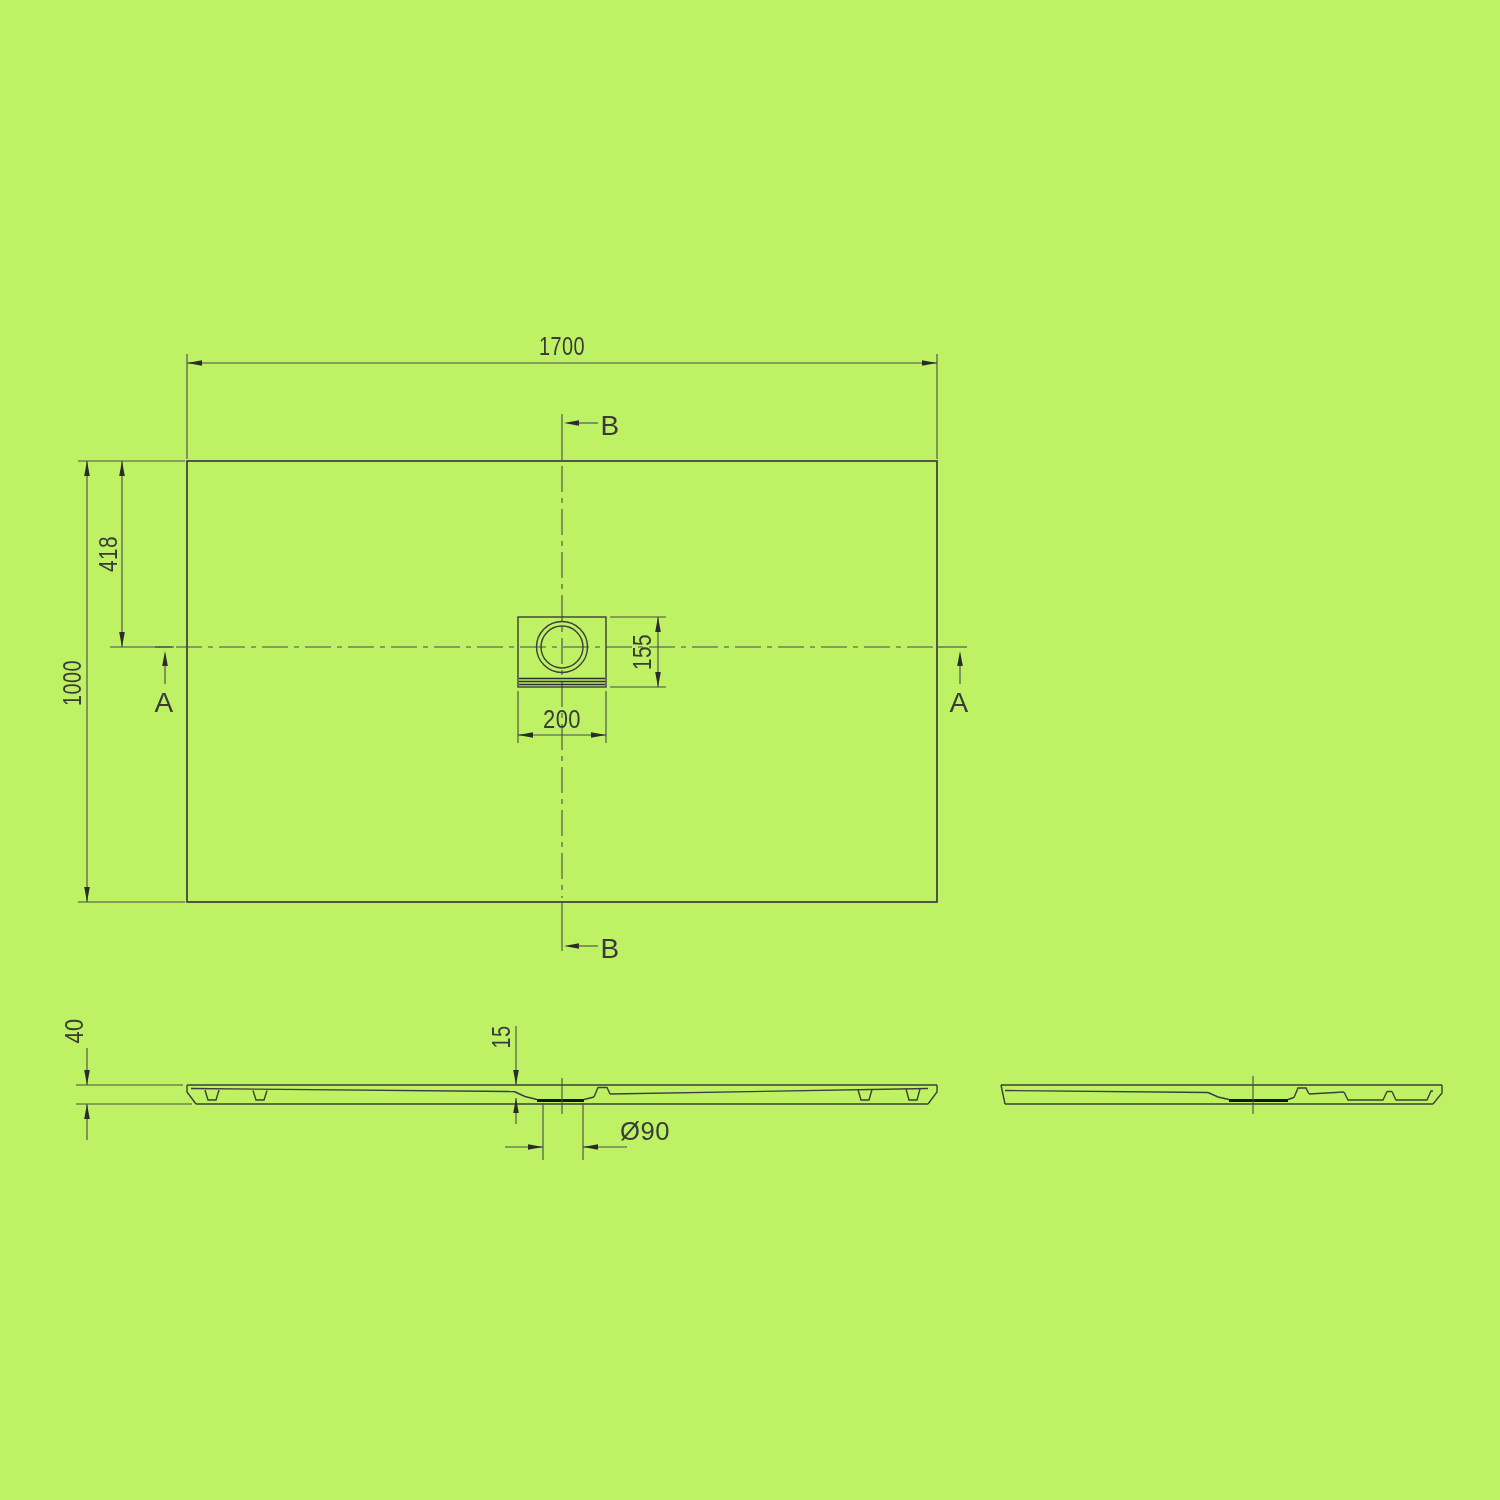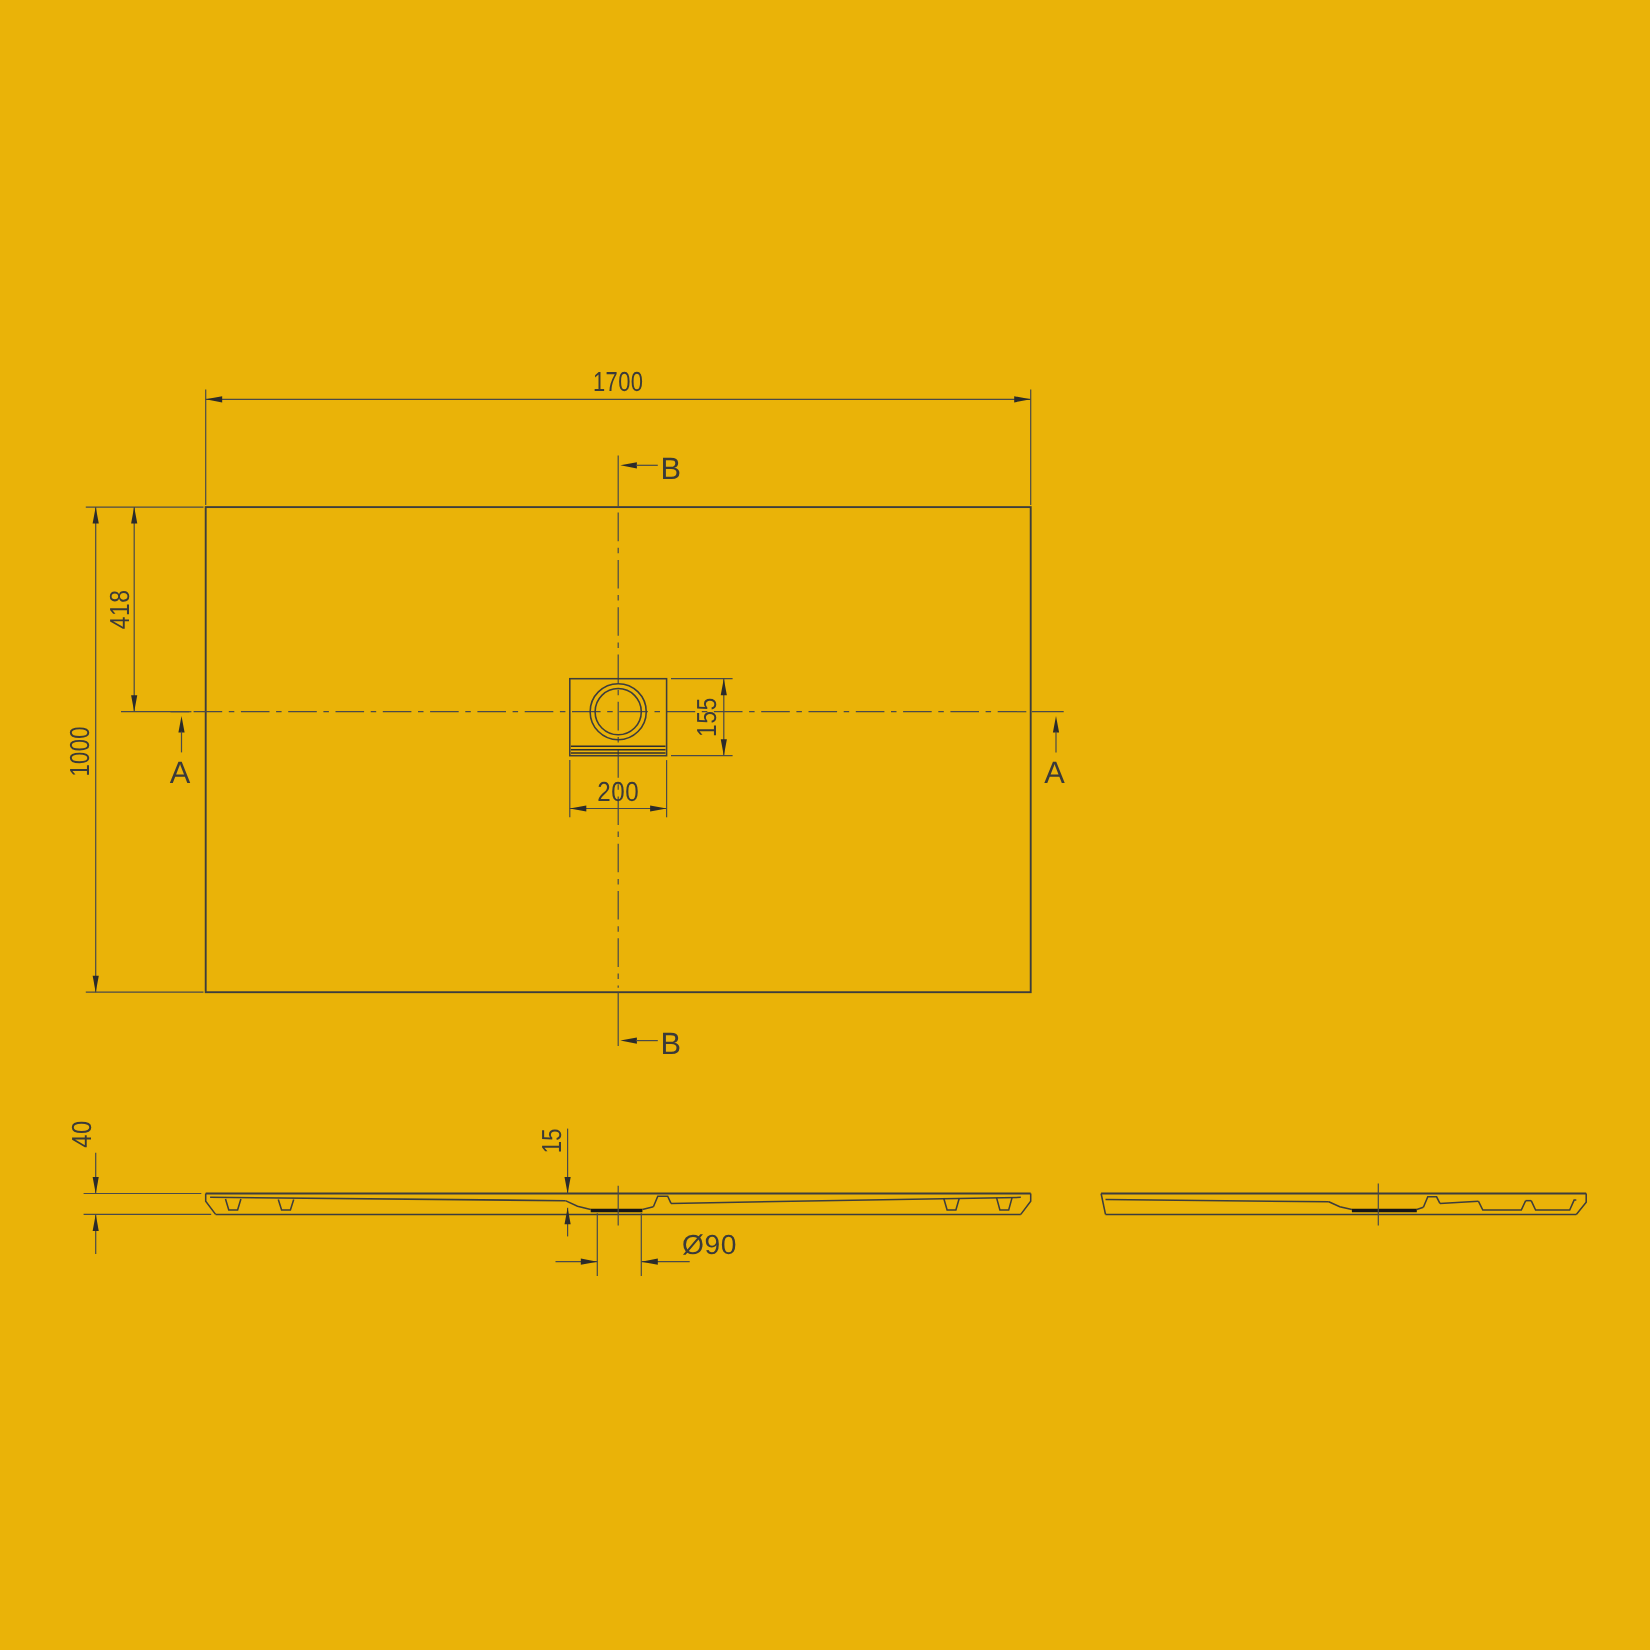--- a/index.html
+++ b/index.html
@@ -4,21 +4,21 @@
 <style>
   html, body {
     margin: 0;
     padding: 0;
     background: #ffffff;
   }
   .canvas {
     position: relative;
     width: 1500px;
     height: 1500px;
-    background: #eab308;
+    background: #bef264;
     overflow: hidden;
   }
   svg { display: block; }
   
   .obj  { stroke: #3d3d3d; stroke-width: 1.7; fill: none; stroke-linejoin: miter; stroke-linecap: butt; }
   .obj2 { stroke: #3d3d3d; stroke-width: 1.4; fill: none; stroke-linejoin: miter; }
   
   .thin { stroke: #4a4a4a; stroke-width: 1.1; fill: none; }
   
   .cl   { stroke: #4a4a4a; stroke-width: 1.1; fill: none; stroke-dasharray: 26 6 5 6; }

